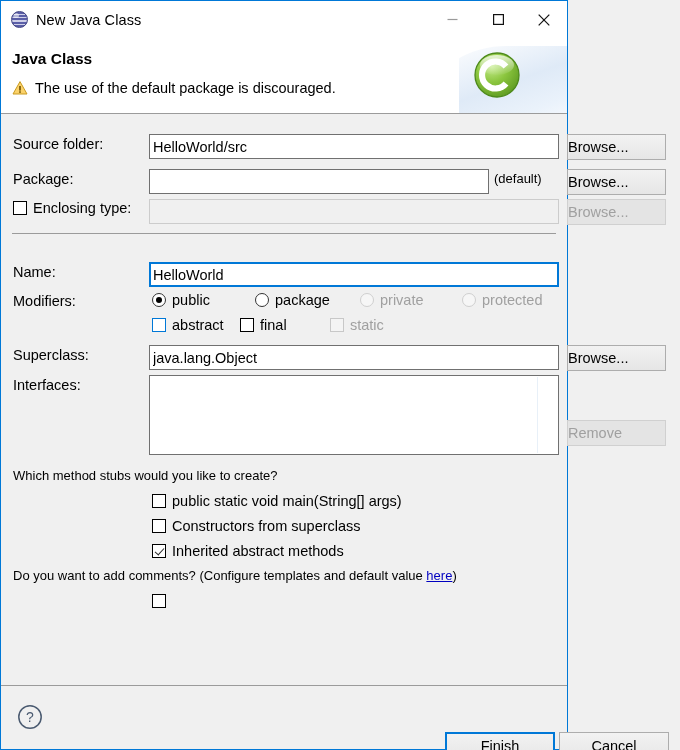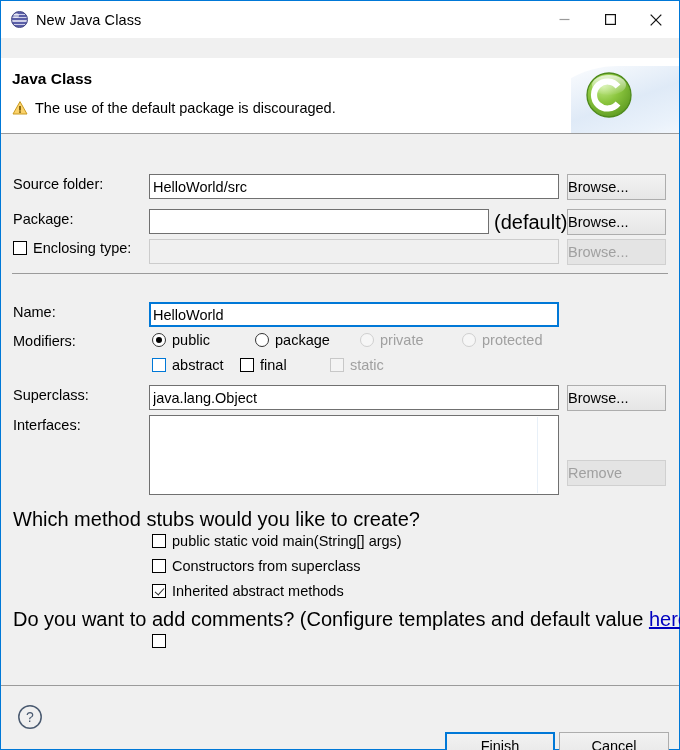--- a/index.html
+++ b/index.html
@@ -7,26 +7,25 @@
   html, body {
     margin: 0; padding: 0;
     width: 680px; height: 750px;
     overflow: hidden;
     font-family: "Liberation Sans", sans-serif;
     background: #f0f0f0;
   }
 
   .dialog {
     position: relative;
-    width: 680px; height: 750px;
+    width: 568px; height: 750px;
     background: #f0f0f0;
     border: 1px solid #0078d7;
     display: flex;
     flex-direction: column;
-    gap: 20px;
   }
 
   
   .titlebar {
     height: 37px;
     background: #ffffff;
     display: flex;
     align-items: center;
     flex: 0 0 auto;
     position: relative;
@@ -255,21 +254,21 @@
   .listbox-track {
     position: absolute;
     top: 1px; bottom: 1px;
     right: 20px;
     width: 1px;
     background: #e8f0f8;
   }
 
   .statictext {
     position: absolute;
-    font-size: 20px;
+    font-size: 13px;
     color: #000;
     white-space: nowrap;
   }
   .lnk {
     color: #0000c0;
     text-decoration: underline;
   }
 
   
   .footer {

